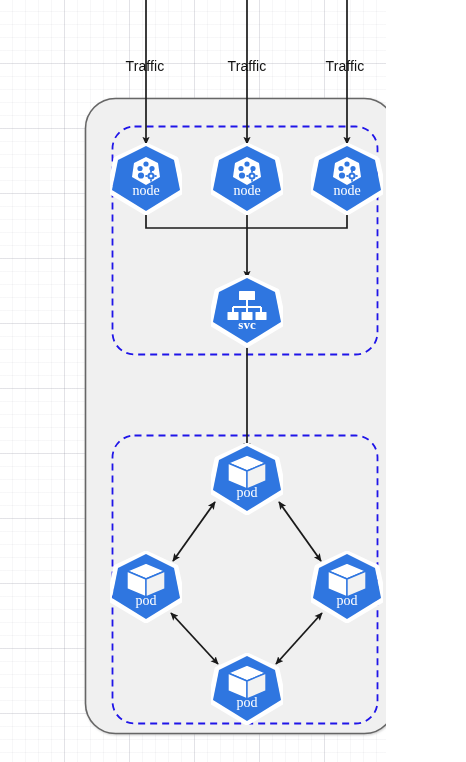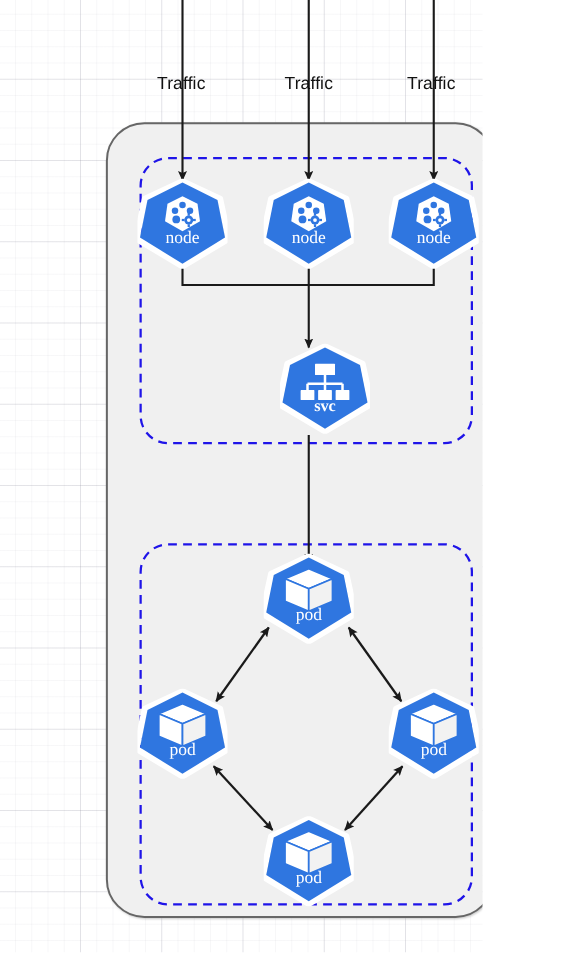--- a/index.html
+++ b/index.html
@@ -159,21 +159,21 @@
           <rect x="-0.9" y="3.4" width="1.8" height="2.2"></rect>
           <rect x="-5.6" y="-0.9" width="2.2" height="1.8"></rect>
           <rect x="3.4" y="-0.9" width="2.2" height="1.8"></rect>
         </g>
         <circle cx="5" cy="5" r="1.5" fill="#ffffff"></circle>
       </g>
     </svg>
     <div class="node-caption" style="top:40px; font-size:14px;">node</div>
   </div>
 
-  <div class="k8s-node" style="left:260px; top:311px;">
+  <div class="k8s-node" style="left:247px; top:311px;">
     <svg width="72" height="72" viewBox="0 0 72 72">
       <polygon points="36,2 66,16 73,48 36,70 -1,48 6,16" fill="none" stroke="#ffffff" stroke-width="5" stroke-linejoin="round"></polygon>
       <polygon points="36,3 64,17 70,47 36,68 2,47 8,17" fill="#2f76e0"></polygon>
       <g fill="#ffffff" stroke="#ffffff" stroke-width="2">
         <rect x="28" y="16" width="16" height="9" rx="0.5" stroke="none"></rect>
         <line x1="36" y1="25" x2="36" y2="32"></line>
         <line x1="22" y1="32" x2="50" y2="32"></line>
         <line x1="22" y1="32" x2="22" y2="37"></line>
         <line x1="36" y1="32" x2="36" y2="37"></line>
         <line x1="50" y1="32" x2="50" y2="37"></line>

